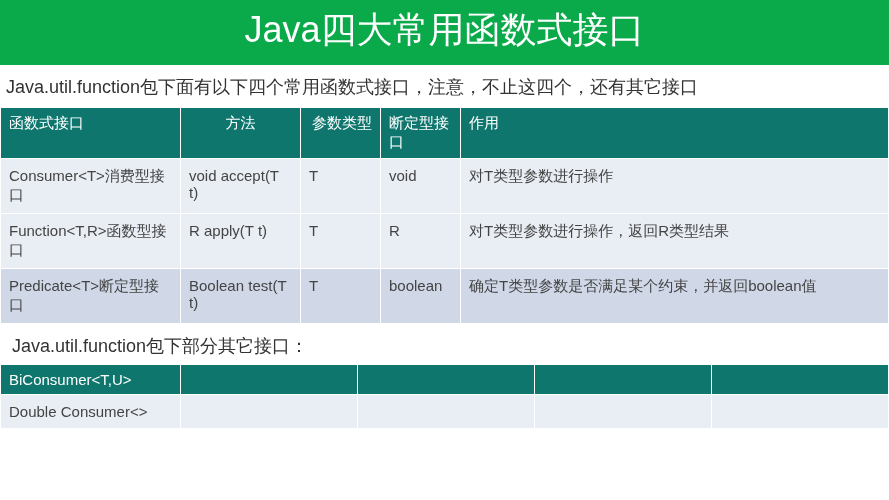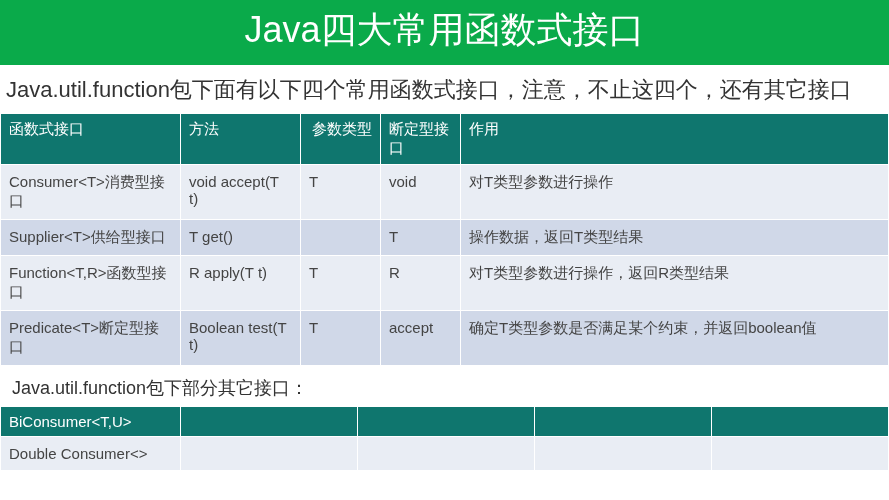--- a/index.html
+++ b/index.html
@@ -11,21 +11,21 @@
   }
   .title-bar {
     background: #0aaa4a;
     color: #fff;
     text-align: center;
     font-size: 36px;
     padding: 6px 0 10px 0;
     font-weight: 400;
   }
   .subtitle {
-    font-size: 22px;
+    font-size: 18px;
     padding: 10px 6px 8px 6px;
     color: #333;
   }
   table {
     width: 100%;
     border-collapse: collapse;
     font-size: 15px;
   }
   th {
     background: #0f766e;
@@ -43,21 +43,21 @@
     color: #444;
   }
   .odd { background: #e9edf4; }
   .even { background: #d0d8e8; }
   .section-title {
     font-size: 18px;
     padding: 10px 6px 6px 12px;
     color: #333;
   }
   .col-iface { width: 180px; }
-  .col-method { width: 120px; }
+  .col-method { width: 120px; text-align: center; }
   .col-param { width: 80px; text-align: right; }
   .col-return { width: 80px; }
   .tbl2-col1 { width: 180px; }
 </style>
 </head>
 <body>
 
 <div class="title-bar">Java四大常用函数式接口</div>
 
 <div class="subtitle">Java.util.function包下面有以下四个常用函数式接口，注意，不止这四个，还有其它接口</div>
@@ -73,39 +73,32 @@
     </tr>
   </thead>
   <tbody>
     <tr class="odd">
       <td>Consumer&lt;T&gt;消费型接口</td>
       <td>void accept(T t)</td>
       <td>T</td>
       <td>void</td>
       <td>对T类型参数进行操作</td>
     </tr>
-    <tr class="even">
-      <td>Supplier&lt;T&gt;供给型接口</td>
-      <td>T get()</td>
-      <td></td>
-      <td>T</td>
-      <td>操作数据，返回T类型结果</td>
-    </tr>
     <tr class="odd">
       <td>Function&lt;T,R&gt;函数型接口</td>
       <td>R apply(T t)</td>
       <td>T</td>
       <td>R</td>
       <td>对T类型参数进行操作，返回R类型结果</td>
     </tr>
     <tr class="even">
       <td>Predicate&lt;T&gt;断定型接口</td>
       <td>Boolean test(T t)</td>
       <td>T</td>
-      <td>accept</td>
+      <td>boolean</td>
       <td>确定T类型参数是否满足某个约束，并返回boolean值</td>
     </tr>
   </tbody>
 </table>
 
 <div class="section-title">Java.util.function包下部分其它接口：</div>
 
 <table>
   <tbody>
     <tr>

